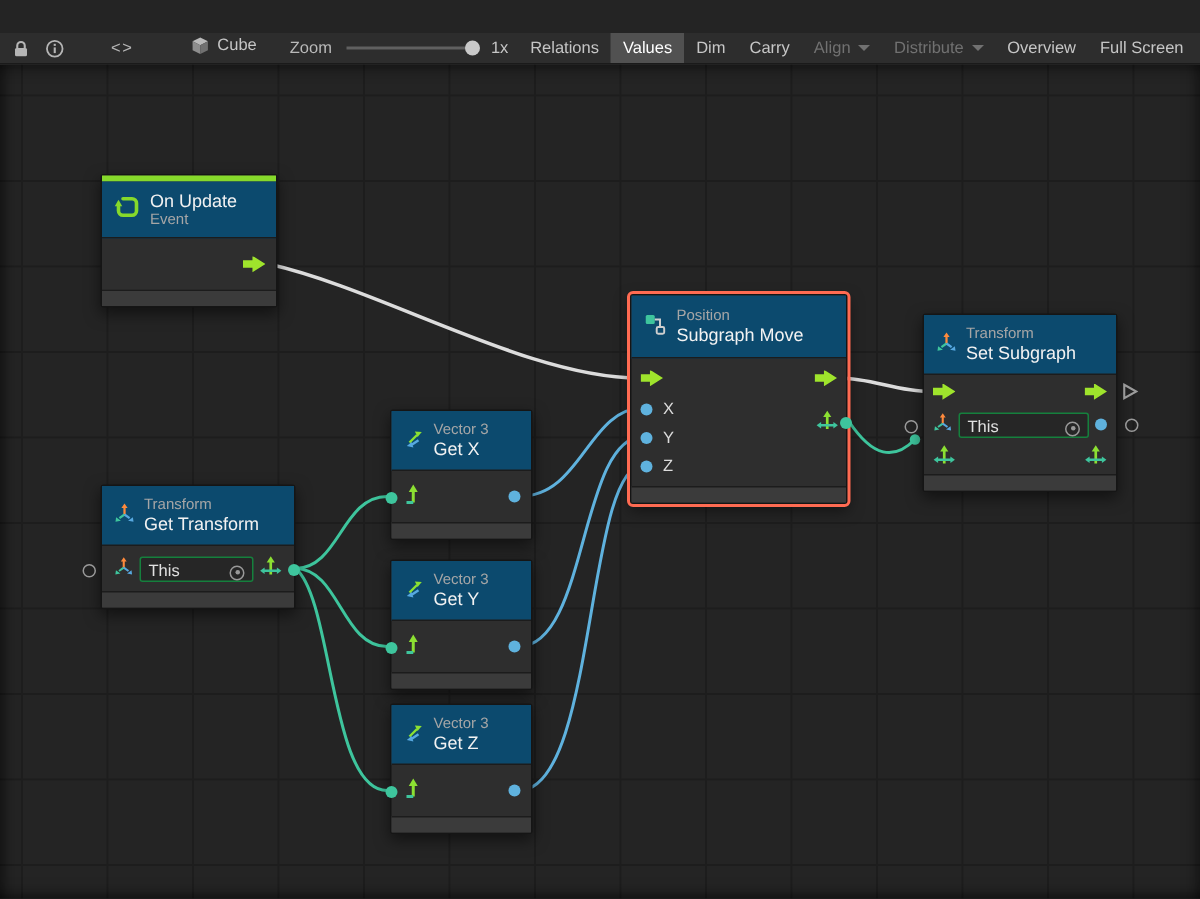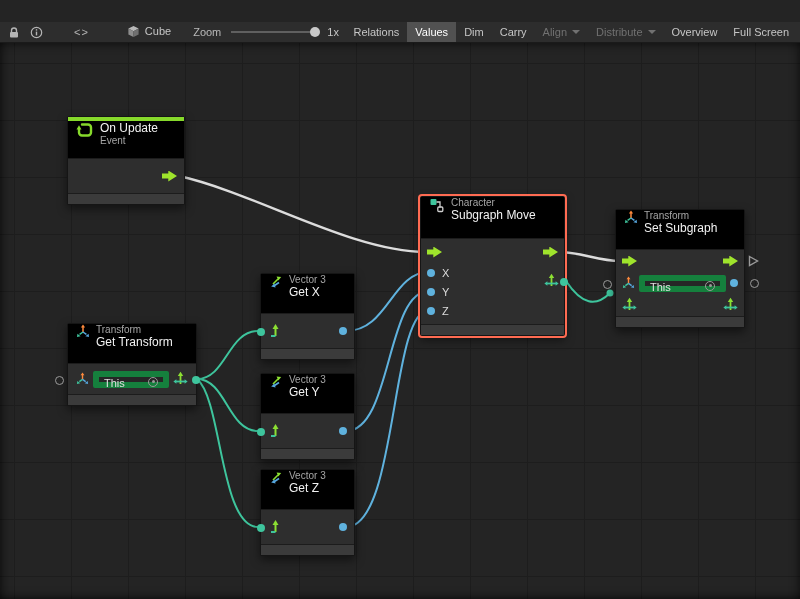--- a/index.html
+++ b/index.html
@@ -42,35 +42,35 @@
   .wires{position:absolute;inset:0;z-index:1}
   .wires path{fill:none;stroke-linecap:round}
   .w-white{stroke:#dcdcdc;stroke-width:2.4}
   .w-teal{stroke:#3ec59d;stroke-width:2}
   .w-blue{stroke:#5fb2de;stroke-width:2}
 
   
   .node{position:absolute;z-index:2;background:#2e2e2e;border:1px solid #151515;border-radius:2px;
     box-shadow:0 4px 10px rgba(0,0,0,.5);font-size:11px;color:#e2e2e2}
   .node.selected{outline:2px solid #ff6b52}
-  .head{background:#000000;border-bottom:1px solid #1c1c1c;display:flex;align-items:flex-start;gap:6px;padding:0 8px}
+  .head{background:#0c4a6e;border-bottom:1px solid #1c1c1c;display:flex;align-items:center;gap:6px;padding:0 8px}
   .h38{height:38px}.h40{height:40px}.h42{height:42px}
   .titles{display:flex;flex-direction:column;justify-content:center}
   .sur{font-size:10px;line-height:11px;color:#a6a6a6}
   .ntitle{font-size:12px;line-height:14px;color:#f2f2f2}
   .foot{background:#3b3b3b;border-top:1px solid #1c1c1c;height:11px}
   .body34{position:relative;height:34px;display:flex;align-items:center;justify-content:space-between;padding:0 7px}
   .body30{position:relative;height:30px;display:flex;align-items:center;gap:4px;padding:0 8px}
   .fa{width:15px;height:11px;background:#9fe42c;
     clip-path:polygon(0 27%,42% 27%,42% 0,100% 50%,42% 100%,42% 73%,0 73%)}
   .dot{width:8px;height:8px;border-radius:50%}
   .blue{background:#5fb2de}
   .edgedot{position:absolute;width:8px;height:8px;border-radius:50%;background:#3ec59d;z-index:3}
   .hollow{position:absolute;width:9px;height:9px;border-radius:50%;border:1.5px solid #9a9a9a;z-index:3}
-  .objfield{flex:1;display:flex;align-items:flex-start;height:17px;background:#262626;border:6px solid #15803d;
+  .objfield{flex:1;display:flex;align-items:flex-end;height:17px;background:#262626;border:1px solid #15803d;
     border-radius:2px;padding:0 5px;gap:4px;color:#e0e0e0}
   .picker{position:relative;width:10px;height:10px;border:1px solid #999;border-radius:50%;margin-left:auto;flex:none}
   .picker::after{content:"";position:absolute;inset:2.5px;background:#999;border-radius:50%}
   .accent{height:4px;background:#86d92b}
   .cm-flow{height:22px;display:flex;align-items:center;justify-content:space-between;padding:0 6px}
   .cm-row{height:19px;display:flex;align-items:center;gap:7px;padding:0 6px}
   .plabel{color:#dcdcdc}
   .sp-row{height:22px;display:flex;align-items:center;gap:4px;padding:0 6px}
   .between{justify-content:space-between}
   .float-port{position:absolute;z-index:2;display:flex;align-items:center;justify-content:center}
@@ -296,21 +296,21 @@
     <div class="node selected" style="left:420px;top:153px;width:145px">
       <div class="head h42">
         <span>
           <svg width="16" height="16" viewBox="0 0 16 16">
               <rect x="1.5" y="2" width="6" height="6" rx="1" fill="#3ec59d"></rect>
               <path d="M7.5,5 H11 V10.5" stroke="#cfcfcf" stroke-width="1.3" fill="none"></path>
               <rect x="8.8" y="10" width="5" height="4.5" rx="1" fill="none" stroke="#cfcfcf" stroke-width="1.3"></rect>
             </svg>
         </span>
         <div class="titles">
-          <div class="sur">Character</div>
+          <div class="sur">Position</div>
           <div class="ntitle">Subgraph Move</div>
         </div>
       </div>
       <div style="position:relative;padding:2px 0 4px">
         <div class="cm-flow">
           <span class="fa"></span>
           <span class="fa"></span>
         </div>
         <div class="cm-row">
           <span class="dot blue"></span>

